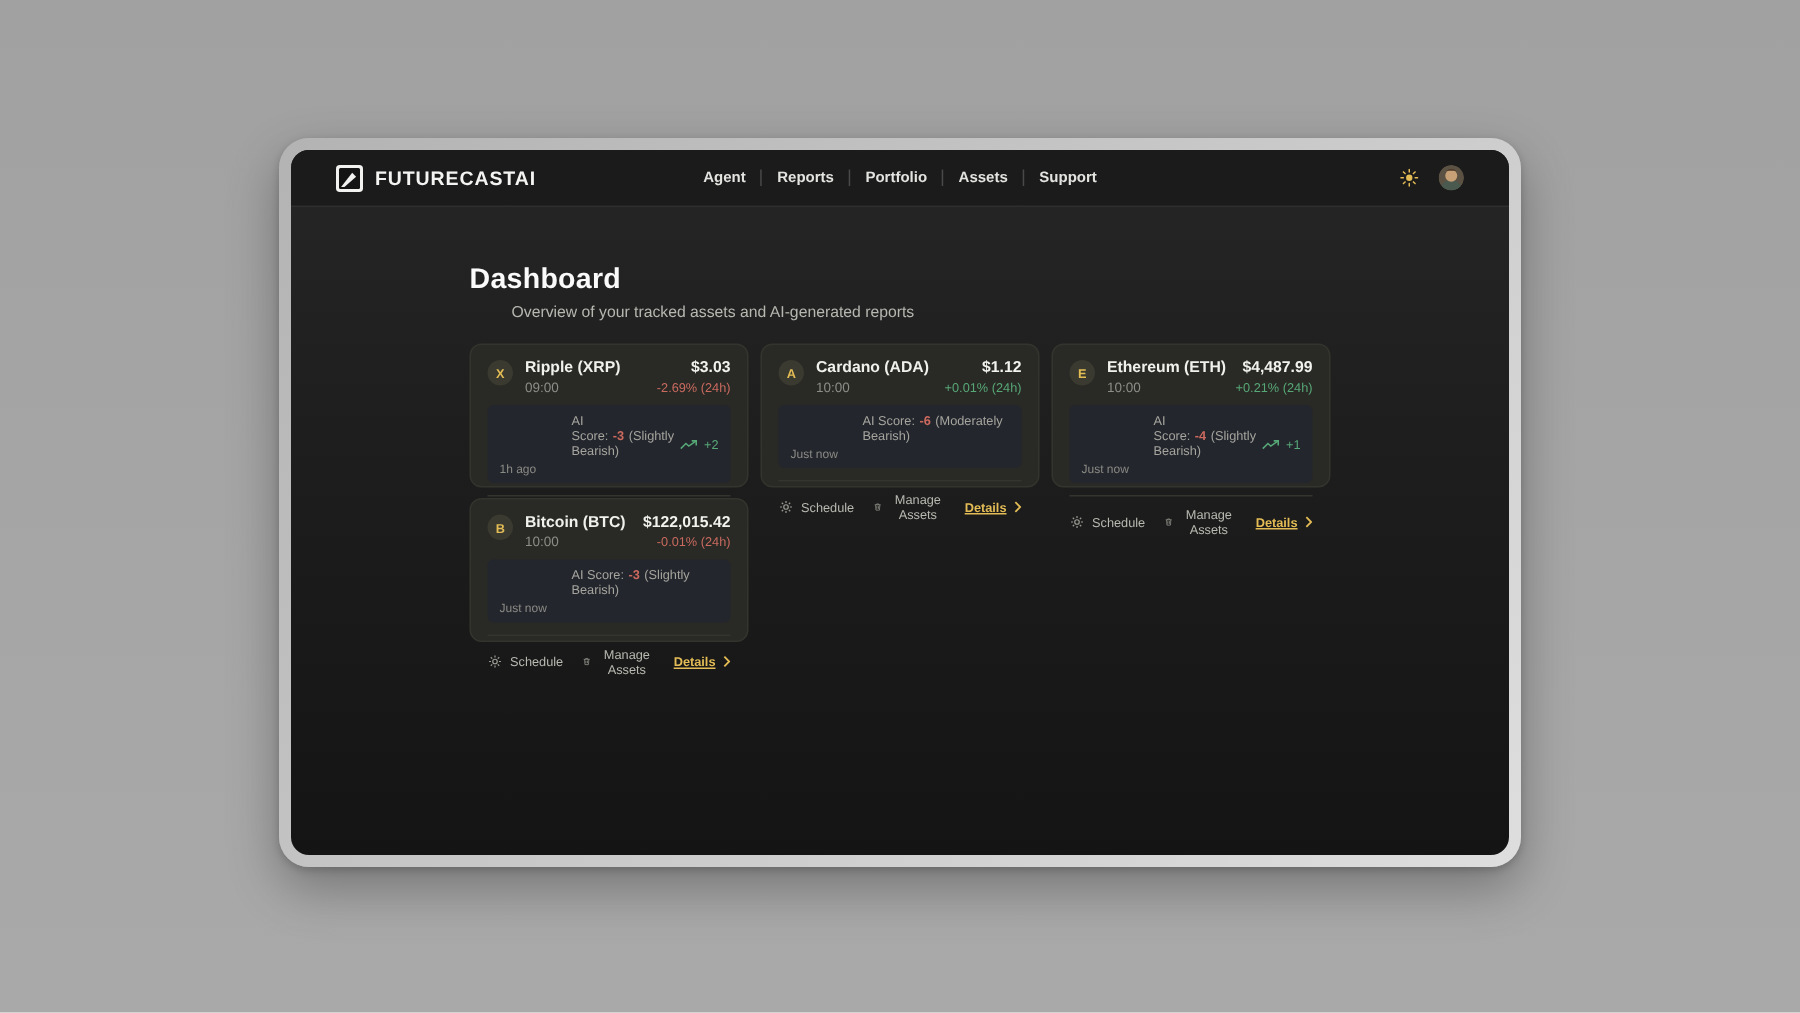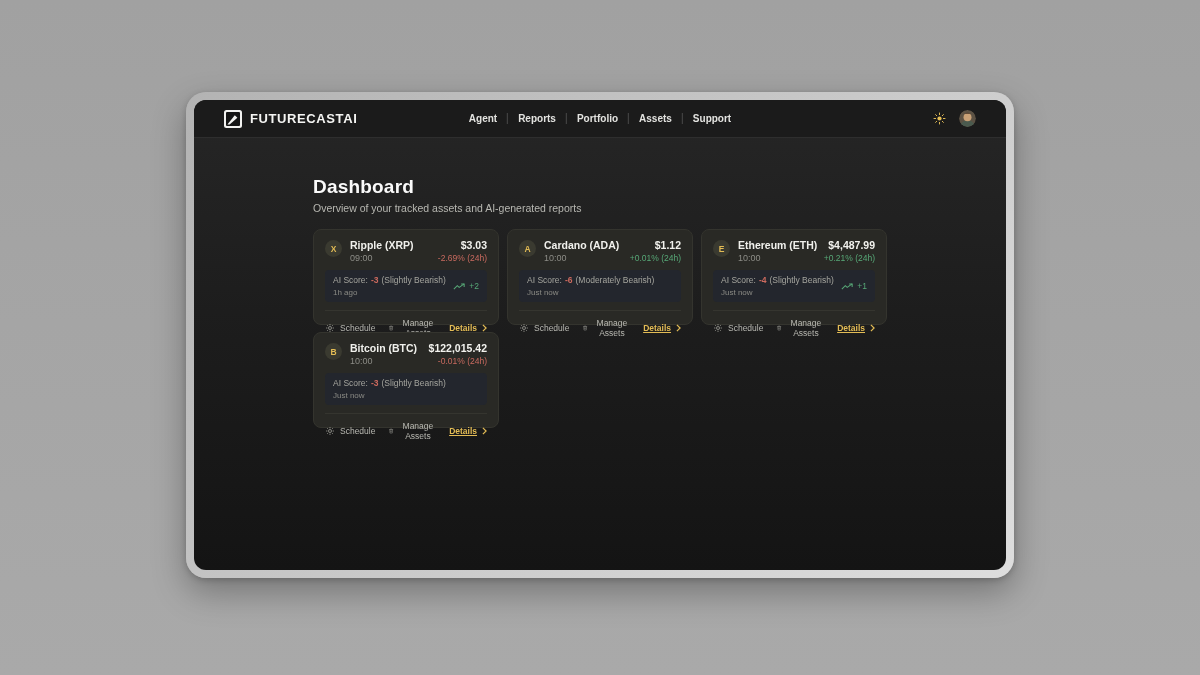--- a/index.html
+++ b/index.html
@@ -40,21 +40,21 @@
   }
   .nav-sep { width:1px; height:11px; background:#494949; }
   .appbar-right { margin-left:auto; display:flex; align-items:center; gap:11px; }
   .theme-btn { background:none; border:none; cursor:pointer; color:#e3bc55; display:flex; padding:2px; }
   .avatar-btn { background:none; border:none; cursor:pointer; padding:0; display:flex; }
   .avatar { width:17px; height:17px; border-radius:50%; overflow:hidden; display:block; }
   
   main { flex:1 1 auto; }
   .content { width:574px; margin:0 auto; padding-top:38px; }
   .page-title { color:#fafafa; font-size:19px; font-weight:bold; letter-spacing:.2px; }
-  .page-subtitle { color:#b7b7b1; font-size:10.5px; margin-top:4px; }
+  .page-subtitle { color:#b7b7b1; font-size:10.5px; margin-top:4px;margin-left:28px; }
   .cards {
     margin-top:15px; display:grid;
     grid-template-columns:repeat(3,186px); gap:7px 8px;
   }
   .card {
     width:186px; height:96px; background:#292925; border:1px solid #34342e;
     border-radius:8px; padding:9px 11px 0;
   }
   .card-head { display:flex; align-items:flex-start; }
   .coin {
@@ -67,21 +67,21 @@
   .asset-time { color:#8d8d87; font-size:9px; margin-top:2px; }
   .priceblock { margin-left:auto; text-align:right; }
   .price { color:#f2f2ee; font-size:10.5px; font-weight:bold; }
   .change { font-size:8.5px; margin-top:2px; }
   .neg { color:#c96a5f; }
   .pos { color:#57a877; }
   .score {
     margin-top:7px; background:#23262d; border-radius:4px;
     padding:5px 8px; display:flex; align-items:center;
   }
-  .score-line { font-size:8.5px; color:#a5a59e; }
+  .score-line { font-size:8.5px; color:#a5a59e;margin-left:48px; }
   .score-val { color:#cd6a5e; font-weight:bold; margin:0 3px 0 3px; }
   .updated { font-size:8px; color:#8a8a84; margin-top:3px; }
   .trend { margin-left:auto; display:flex; align-items:center; gap:4px; color:#57a877; font-size:8.5px; }
   .card-actions {
     margin-top:8px; border-top:1px solid #35352f;
     display:flex; align-items:center; padding-top:7px;
   }
   .act {
     background:none; border:none; cursor:pointer; font-family:inherit;
     color:#b9b9b2; font-size:8.5px; display:flex; align-items:center; gap:5px;

